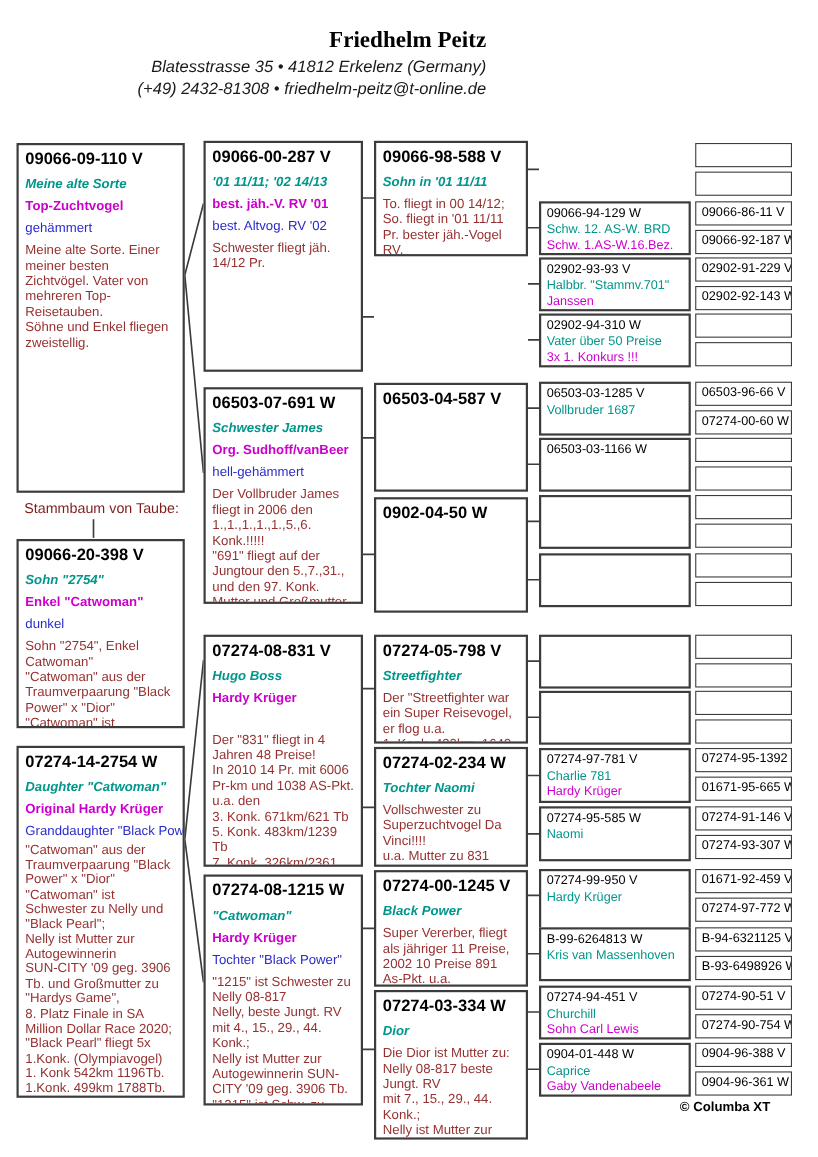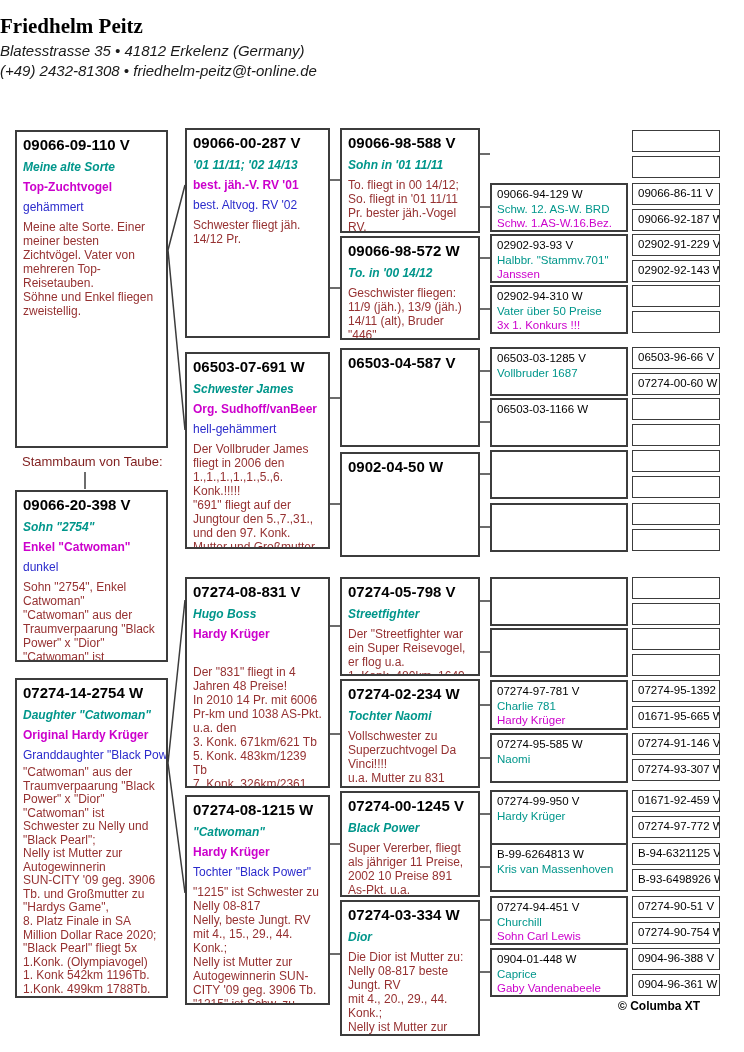--- a/index.html
+++ b/index.html
@@ -1,19 +1,19 @@
 <!DOCTYPE html>
 <html style="--ring: #000000; --name: #00968b; --strain: #cc00cc; --line: #2b2bcc; --body: #963131; --border: #3c3c3c;"><head>
 <meta charset="utf-8">
 <title>Pedigree</title>
 <style>
   html,body{margin:0;padding:0;background:#fff;}
   .page{position:relative;width:744px;height:1052px;background:#fff;overflow:hidden;
         font-family:"Liberation Sans",sans-serif;}
-  .hdr{position:absolute;left:0;top:14px;width:410px;text-align:left;}
+  .hdr{position:absolute;left:0;top:24px;width:410px;text-align:right;padding-left:32px;}
   .hdr-name{font-family:"Liberation Serif",serif;font-weight:bold;font-size:21px;color:#000;}
   .hdr-line{font-style:italic;font-size:15px;color:#1a1a1a;margin-top:3px;}
   .subject-label{position:absolute;left:22px;top:454px;font-size:13px;color:#7f1d1d;}
   .credit{position:absolute;left:618px;top:999px;font-size:12px;font-weight:bold;color:#000;}
   .box{position:absolute;background:#fff;border:2px solid var(--border);box-sizing:border-box;
        padding:4px 6px;overflow:hidden;}
   .g1{left:15px;width:153px;}
   .g2{left:185px;width:145px;}
   .g3{left:340px;width:140px;}
   .g4{left:490px;width:138px;padding:2px 5px;}
@@ -127,29 +127,20 @@
 "1215" ist Schw. zu "Black Pearl" (5x 1.Konk.)</div>
   </div>
 
   <div class="box g3" style="top:128px;height:105px">
     <div class="ring">09066-98-588 V</div>
     <div class="nm">Sohn in '01 11/11</div>
     <div class="bd">To. fliegt in 00 14/12;
 So. fliegt in '01 11/11 Pr. bester jäh.-Vogel RV,
 '02 14/13, bester Altvogel der RV!!! Miterringer der</div>
   </div>
-  <div class="box g3" style="top:236px;height:104px">
-    <div class="ring">09066-98-572 W</div>
-    <div class="nm">To. in '00 14/12</div>
-    <div class="bd">Geschwister fliegen:
-11/9 (jäh.), 13/9 (jäh.)
-14/11 (alt),  Bruder "446"
-Miter. 1.RV-Meist.jäh. '00
-To. fliegt in 00 14/12;</div>
-  </div>
   <div class="box g3" style="top:348px;height:99px">
     <div class="ring">06503-04-587 V</div>
 
   </div>
   <div class="box g3" style="top:452px;height:105px">
     <div class="ring">0902-04-50 W</div>
 
   </div>
   <div class="box g3" style="top:577px;height:99px">
     <div class="ring">07274-05-798 V</div>
@@ -168,21 +159,21 @@
     <div class="ring">07274-00-1245 V</div>
     <div class="nm">Black Power</div>
     <div class="bd">Super Vererber, fliegt als jähriger 11 Preise, 2002 10 Preise 891 As-Pkt. u.a.
 1.Konk Ruffec 750km mit 13 Minuten Vorsprung.</div>
   </div>
   <div class="box g3" style="top:900px;height:136px">
     <div class="ring">07274-03-334 W</div>
     <div class="nm">Dior</div>
     <div class="bd">Die Dior ist Mutter zu:
 Nelly 08-817 beste Jungt. RV
-mit 4., 20., 29., 44. Konk.;
+mit 7., 15., 29., 44. Konk.;
 Nelly ist Mutter zur</div>
   </div>
 
   <div class="box g4" style="top:183px;height:49px">
     <div class="ring s">09066-94-129 W</div>
     <div class="nm">Schw. 12. AS-W. BRD</div>
     <div class="st">Schw. 1.AS-W.16.Bez.</div>
   </div>
   <div class="box g4" style="top:234px;height:49px">
     <div class="ring s">02902-93-93 V</div>

